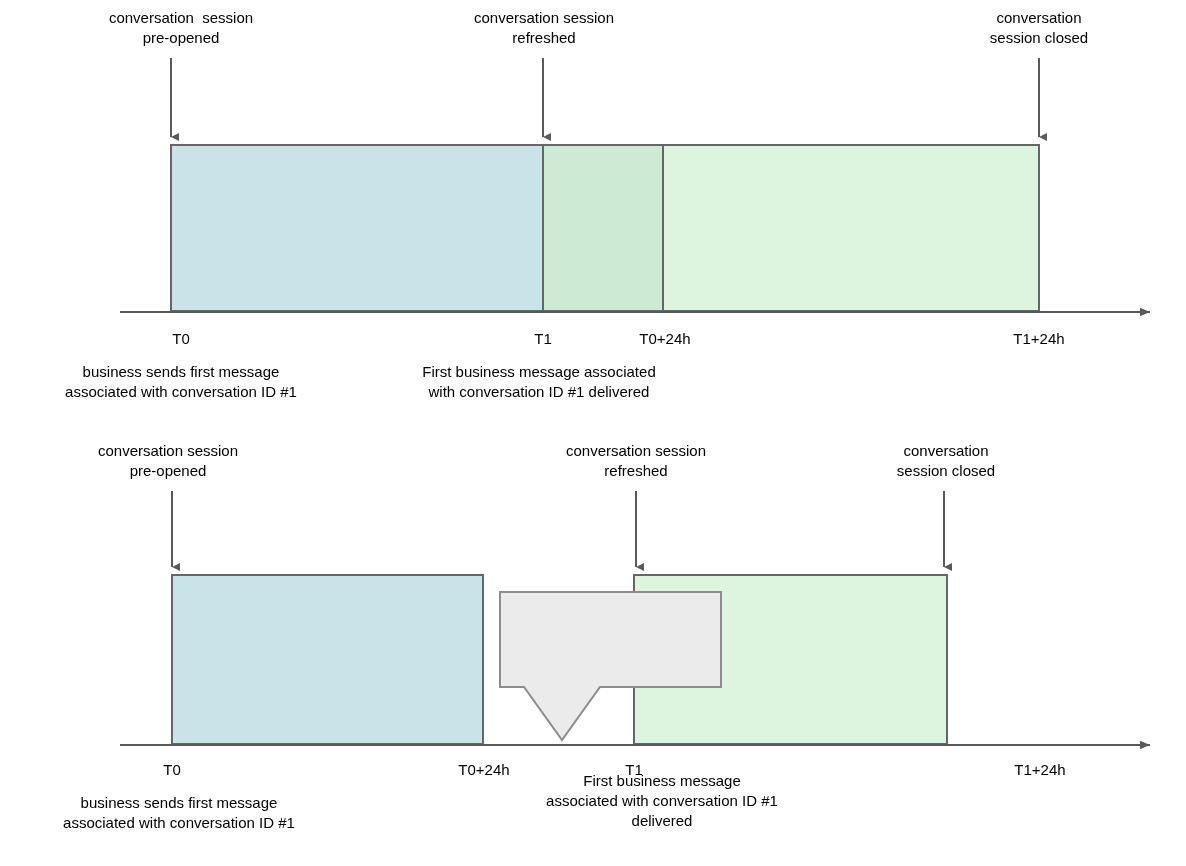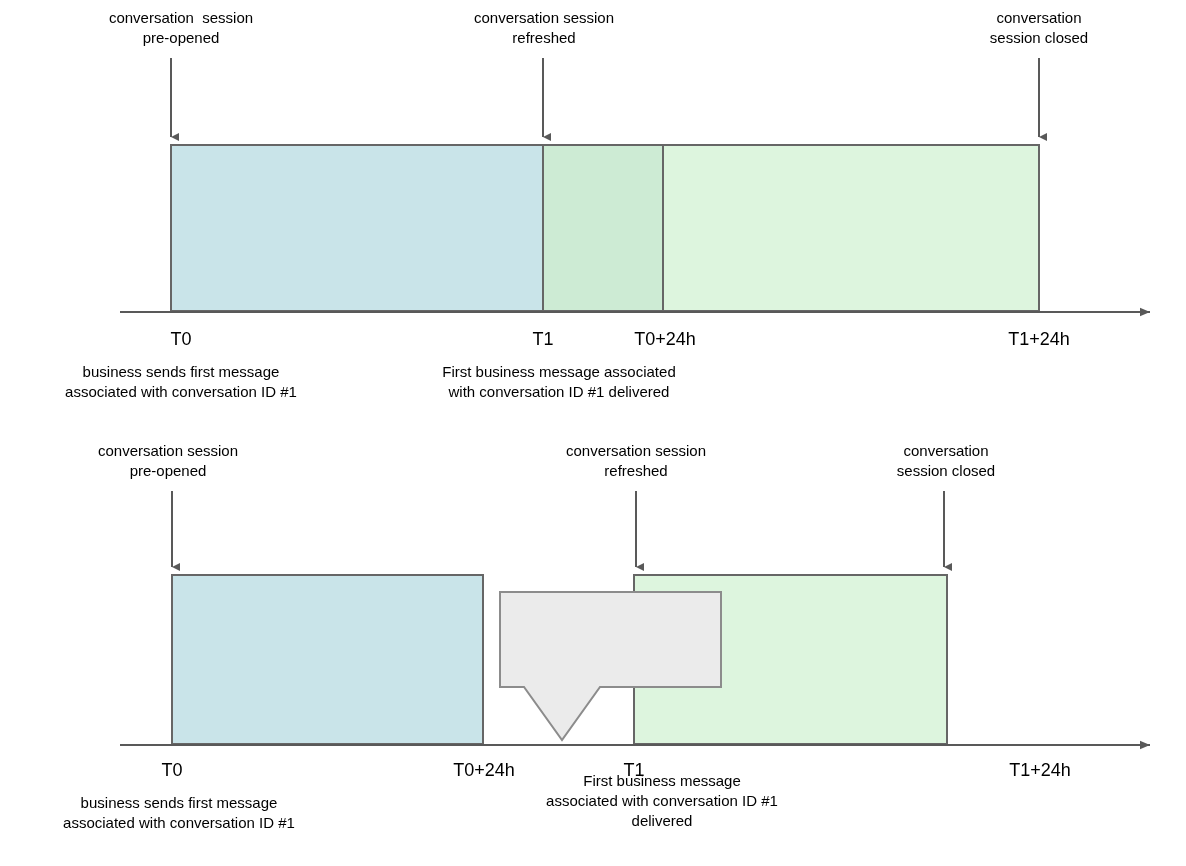--- a/index.html
+++ b/index.html
@@ -25,21 +25,21 @@
   .txt {
     position: absolute;
     text-align: center;
     font-size: 15px;
     line-height: 20px;
     color: #000000;
     white-space: pre;
   }
   .tick-label {
     position: absolute;
-    font-size: 18px;
+    font-size: 15px;
     line-height: 18px;
     text-align: center;
     font-weight: normal;
     white-space: pre;
   }
   .callout-text {
     position: absolute;
     font-size: 15px;
     line-height: 22px;
     text-align: left;
@@ -64,21 +64,21 @@
   <div class="txt" style="left:919px; top:8px; width:240px;">conversation
 session closed</div>
 
   <div class="tick-label" style="left:131px; top:330px; width:100px;">T0</div>
   <div class="tick-label" style="left:493px; top:330px; width:100px;">T1</div>
   <div class="tick-label" style="left:615px; top:330px; width:100px;">T0+24h</div>
   <div class="tick-label" style="left:989px; top:330px; width:100px;">T1+24h</div>
 
   <div class="txt" style="left:46px; top:362px; width:270px;">business sends first message
 associated with conversation ID #1</div>
-  <div class="txt" style="left:414px; top:362px; width:290px;">First business message associated
+  <div class="txt" style="left:394px; top:362px; width:290px;">First business message associated
 with conversation ID #1 delivered</div>
 
   <div class="txt" style="left:48px; top:441px; width:240px;">conversation session
 pre-opened</div>
   <div class="txt" style="left:516px; top:441px; width:240px;">conversation session
 refreshed</div>
   <div class="txt" style="left:826px; top:441px; width:240px;">conversation
 session closed</div>
 
   <div class="tick-label" style="left:122px; top:761px; width:100px;">T0</div>

